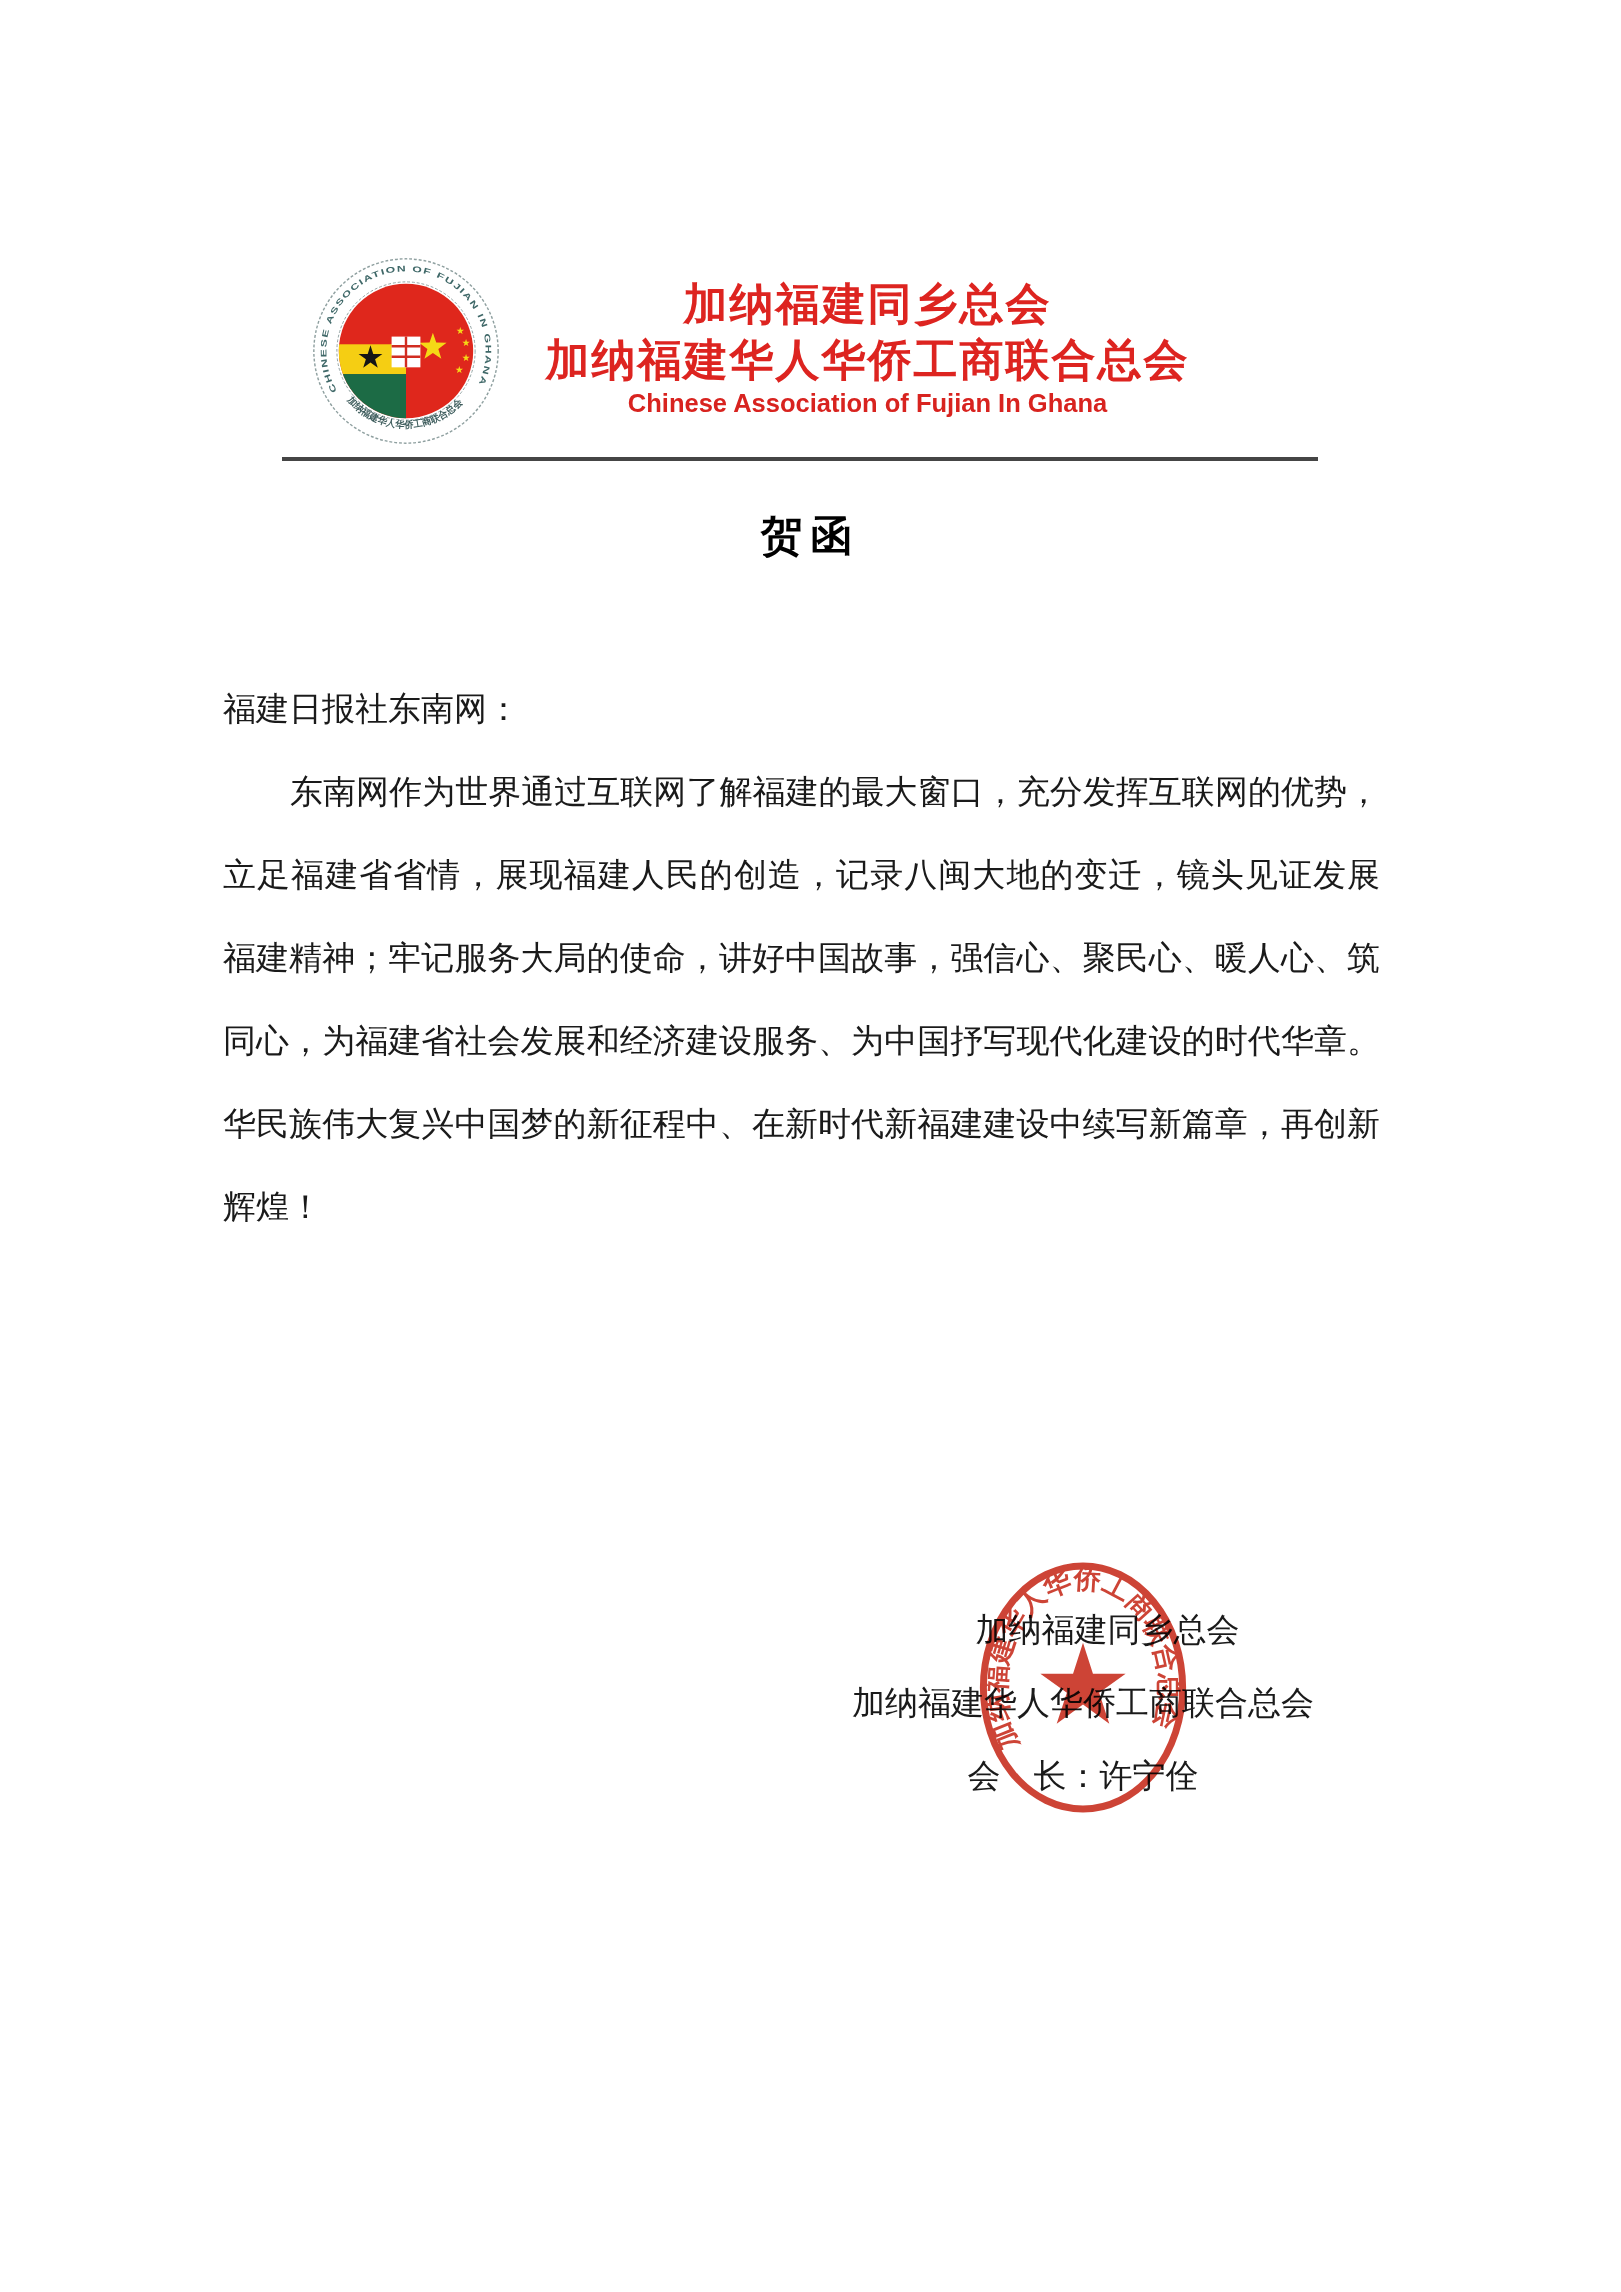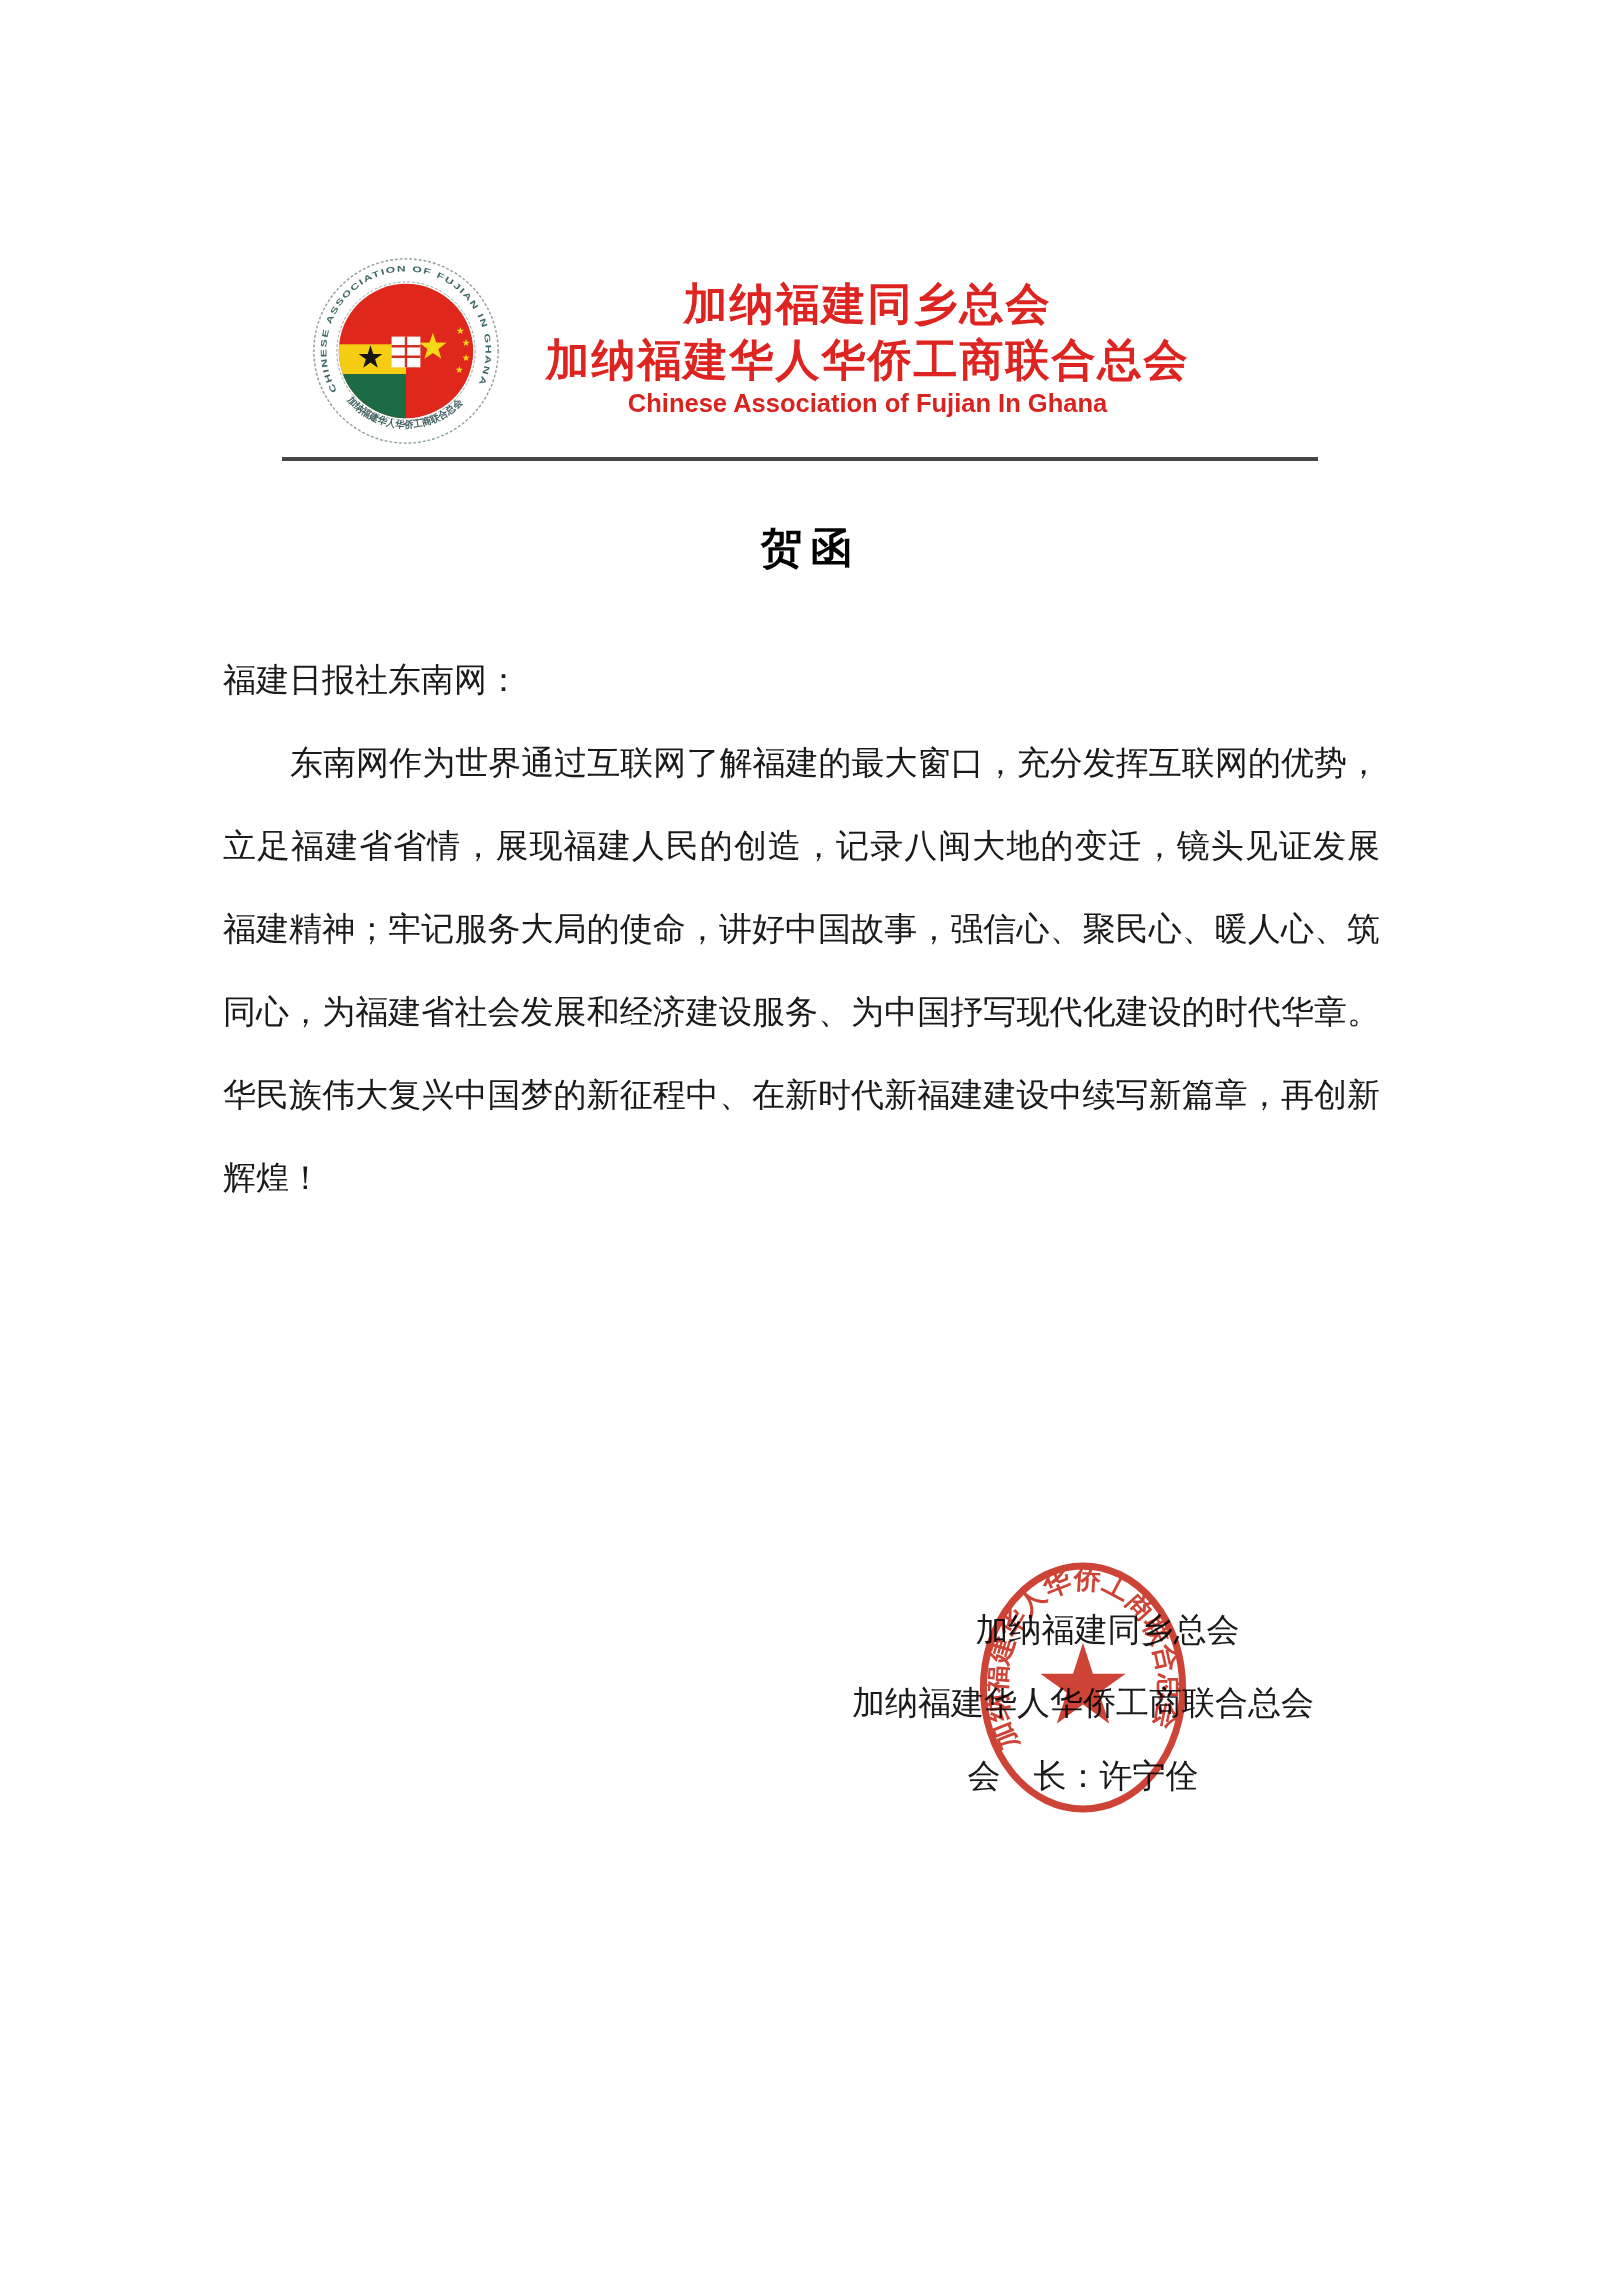--- a/index.html
+++ b/index.html
@@ -30,25 +30,24 @@
   }
   .header-rule{
     position:absolute;left:282px;top:457px;width:1036px;height:3.9px;
     background:#454545;
   }
   
   .letter-title{
     position:absolute;left:0;top:508px;width:1621px;
     text-align:center;font-size:42px;font-weight:bold;color:#000;
     letter-spacing:7.8px;
-    margin-top:12px;
   }
   
   .body-lines{
-    position:absolute;left:223px;top:638px;width:1157px;
+    position:absolute;left:223px;top:667px;width:1157px;
     font-size:33px;color:#1a1a1a;
   }
   .bline{
     height:83px;line-height:83px;white-space:nowrap;
   }
   .bline.fill{
     white-space:normal;
     text-align:justify;text-align-last:justify;
   }
   .bline.indent{ text-indent:67px; }

